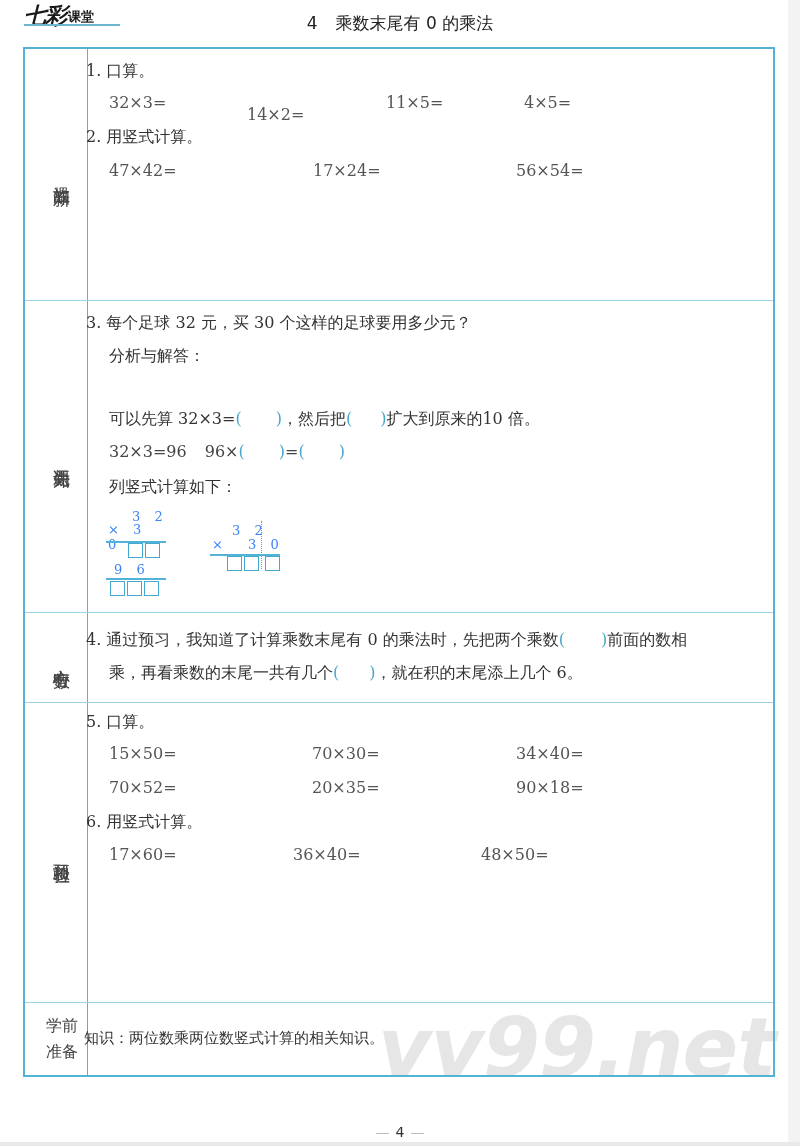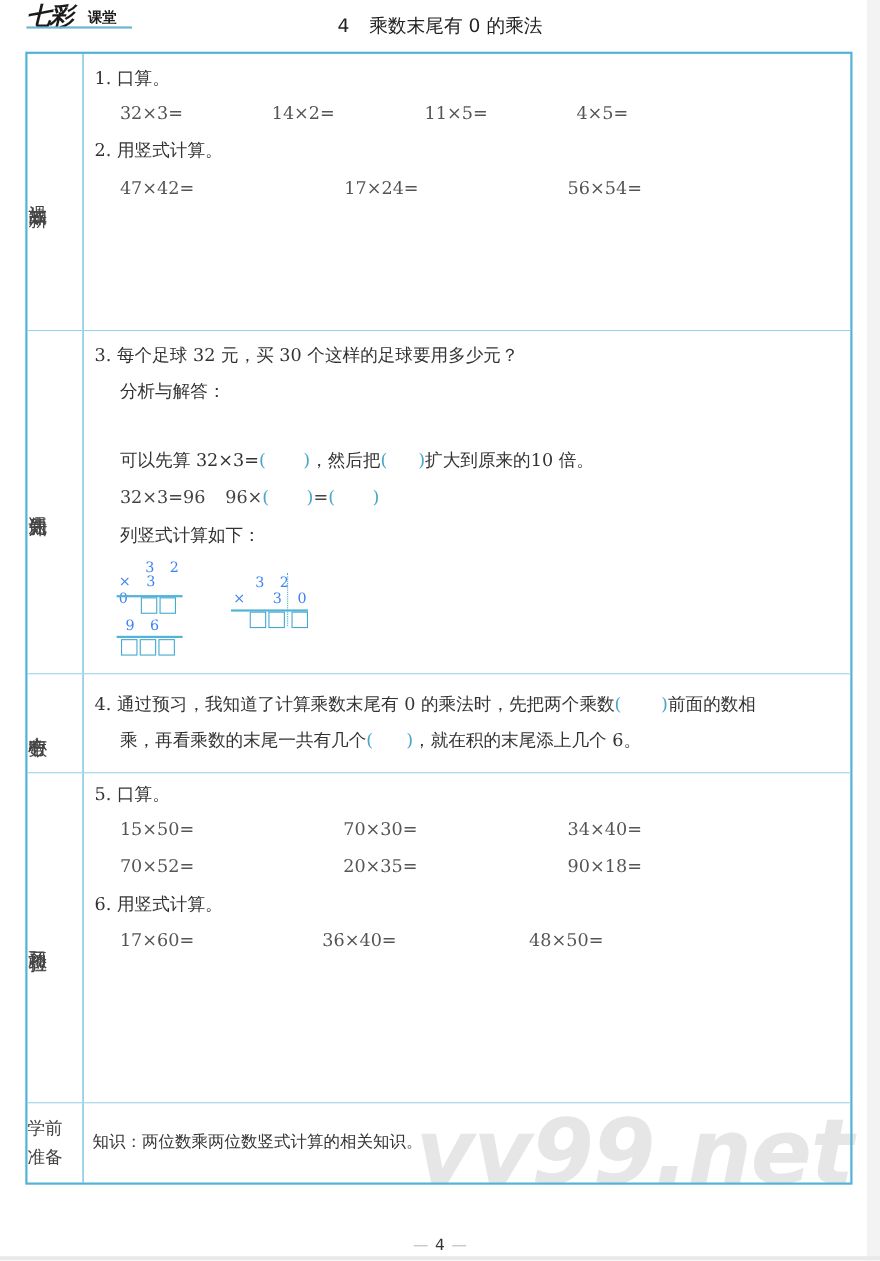--- a/index.html
+++ b/index.html
@@ -2,29 +2,29 @@
 <html><head>
 <meta charset="utf-8">
 <style>
   html, body { margin: 0; padding: 0; }
   body {
     width: 800px; height: 1146px; background: #ffffff; position: relative; overflow: hidden;
     font-family: "DejaVu Serif", "Liberation Serif", serif; color: #3a3a3a;
   }
   .logo { position: absolute; left: 24px; top: 0px; height: 26px; display: flex; align-items: flex-end; }
   .logo .brand { font-family: "DejaVu Serif", serif; font-style: italic; font-weight: bold; font-size: 22px; color: #1a1a1a; letter-spacing: -1px; line-height: 22px; }
-  .logo .brand-sub { font-family: "DejaVu Sans", sans-serif; font-weight: bold; font-size: 13px; color: #1a1a1a; margin-left: 14px; line-height: 18px; }
+  .logo .brand-sub { font-family: "DejaVu Sans", sans-serif; font-weight: bold; font-size: 13px; color: #1a1a1a; margin-left: 2px; line-height: 18px; }
   .logo-line { position: absolute; left: 24px; top: 24px; width: 96px; height: 2px; background: #6cb6d0; }
   .page-title { position: absolute; left: 0; width: 800px; top: 12px; text-align: center; font-family: "DejaVu Sans", sans-serif; font-size: 17px; color: #222; }
   .page-title .num { margin-right: 18px; }
 
   .frame { position: absolute; left: 23px; top: 47px; width: 752px; height: 1030px; border: 2px solid #52b3d6; box-sizing: border-box; }
   .row { position: absolute; left: 0; width: 748px; border-bottom: 1.5px solid #9dd3e6; box-sizing: border-box; }
   .row:last-child { border-bottom: none; }
-  .side { position: absolute; left: 0; top: 0; bottom: 0; width: 51px; border-right: 1.5px solid #52b3d6; box-sizing: border-box; display: flex; align-items: center; }
+  .side { position: absolute; left: 12px; top: 0; bottom: 0; width: 51px; border-right: 1.5px solid #52b3d6; box-sizing: border-box; display: flex; align-items: center; justify-content: center; }
   .side .v { writing-mode: vertical-rl; font-size: 17px; letter-spacing: 1px; color: #444; line-height: 18px; }
   .side .h2 { font-size: 16px; text-align: center; line-height: 26px; color: #444; }
   .content { position: absolute; left: 51px; top: 0; right: 0; bottom: 0; }
 
   .t { position: absolute; font-size: 16px; white-space: nowrap; color: #333; }
   .expr { position: absolute; font-size: 16px; white-space: nowrap; color: #555; }
   .blank { color: #4aa7c9; display: inline-block; }
   .blank .gap { display: inline-block; }
 
   .vert { position: absolute; font-family: "DejaVu Serif", serif; font-size: 13px; color: #3b82f6; }
@@ -58,21 +58,21 @@
   <div class="row" style="top:0;height:252px;">
     <div class="side">
       <span class="v">温故知新</span>
     </div>
     <div class="content">
       <div class="t" style="left:10px;top:12px;">
         <span>1.</span>
         <span>口算。</span>
       </div>
       <div class="expr" style="left:33px;top:44px;">32×3=</div>
-      <div class="expr" style="left:171px;top:44px;">14×2=</div>
+      <div class="expr" style="left:171px;top:56px;">14×2=</div>
       <div class="expr" style="left:310px;top:44px;">11×5=</div>
       <div class="expr" style="left:448px;top:44px;">4×5=</div>
 
       <div class="t" style="left:10px;top:78px;">
         <span>2.</span>
         <span>用竖式计算。</span>
       </div>
       <div class="expr" style="left:33px;top:112px;">47×42=</div>
       <div class="expr" style="left:237px;top:112px;">17×24=</div>
       <div class="expr" style="left:440px;top:112px;">56×54=</div>

